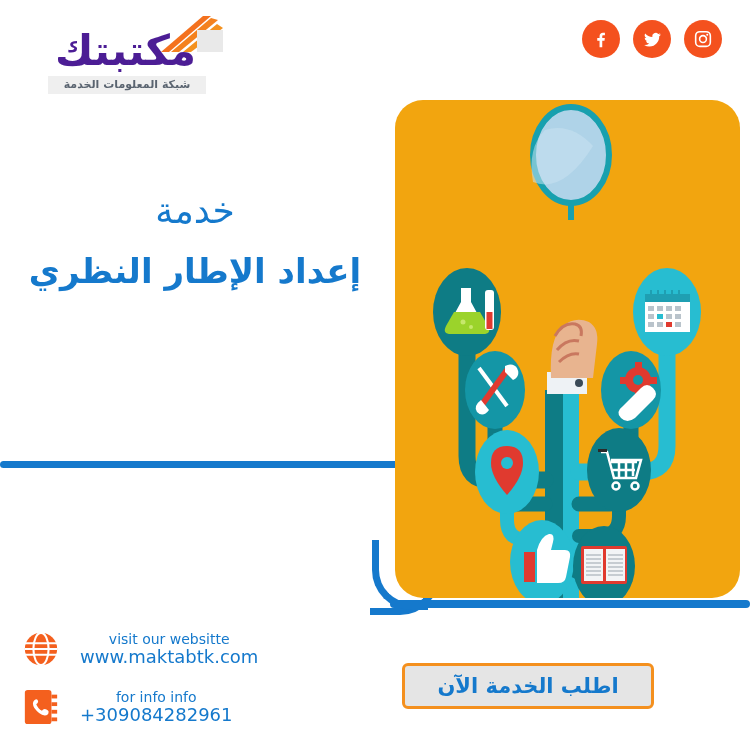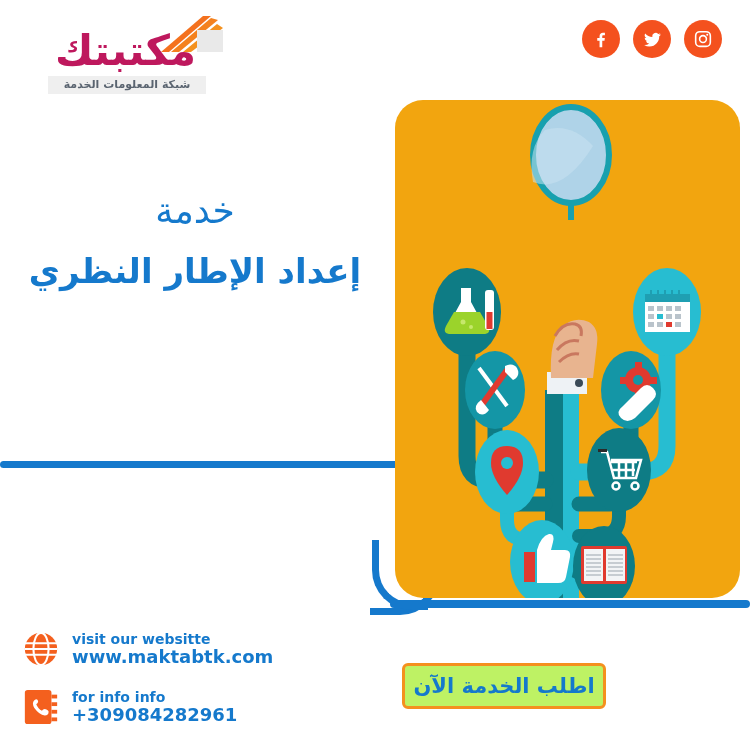--- a/index.html
+++ b/index.html
@@ -28,21 +28,21 @@
   .blue-curve-left {
     position: absolute; left: 372px; top: 540px; width: 56px; height: 70px;
     border: 7px solid #1579CC; border-right: none; border-top: none;
     border-radius: 0 0 0 40px; background: transparent;
   }
 
   
   .logo { position: absolute; left: 18px; top: 14px; width: 215px; height: 80px; }
   .logo-word {
     position: absolute; left: 0; top: 14px; width: 215px; height: 46px;
-    color: #be185d; font-size: 42px; font-weight: bold; text-align: center;
+    color: #4c1d95; font-size: 42px; font-weight: bold; text-align: center;
     direction: rtl; letter-spacing: -1px; line-height: 46px;
   }
   .logo-arrows { position: absolute; right: 8px; top: 0; width: 70px; height: 40px; }
   .logo-sub {
     position: absolute; left: 30px; top: 62px; width: 158px; height: 18px;
     background: #EFEFEF; color: #5A6470; font-size: 11px; font-weight: bold;
     text-align: center; line-height: 18px; direction: rtl;
   }
 
   
@@ -63,28 +63,28 @@
   
   .card {
     position: absolute; left: 395px; top: 100px; width: 345px; height: 498px;
     background: #F2A50F; border-radius: 28px; overflow: hidden;
   }
 
   
   .contact { position: absolute; left: 18px; top: 625px; }
   .crow { display: flex; align-items: center; margin-bottom: 10px; }
   .cicon { width: 46px; height: 48px; flex: 0 0 46px; display: flex; align-items: center; justify-content: center; }
-  .ctext { margin-left: 8px; color: #1579CC; font-weight: bold; line-height: 1.15; }
+  .ctext { margin-left: 16px; color: #1579CC; font-weight: normal; line-height: 1.15; text-align: center; }
   .ctext .small { font-size: 14px; }
   .ctext .big { font-size: 18px; }
 
   
   .cta {
-    position: absolute; left: 402px; top: 663px; width: 204px; height: 46px;
-    border: 3px solid #F4901E; border-radius: 6px; background: #bef264;
+    position: absolute; left: 402px; top: 663px; width: 252px; height: 46px;
+    border: 3px solid #F4901E; border-radius: 6px; background: #e5e5e5;
     color: #1579CC; font-size: 21px; font-weight: bold;
     display: flex; align-items: center; justify-content: center; direction: rtl;
     cursor: pointer;
   }
 </style>
 </head>
 <body>
 
 <div class="page">
 

